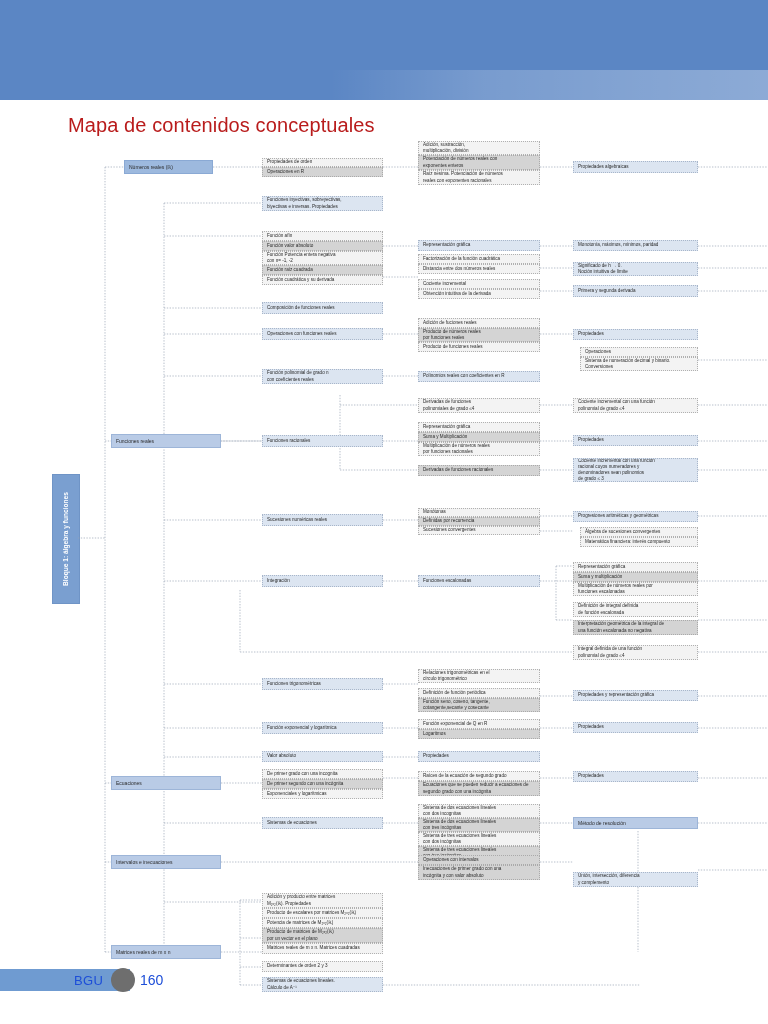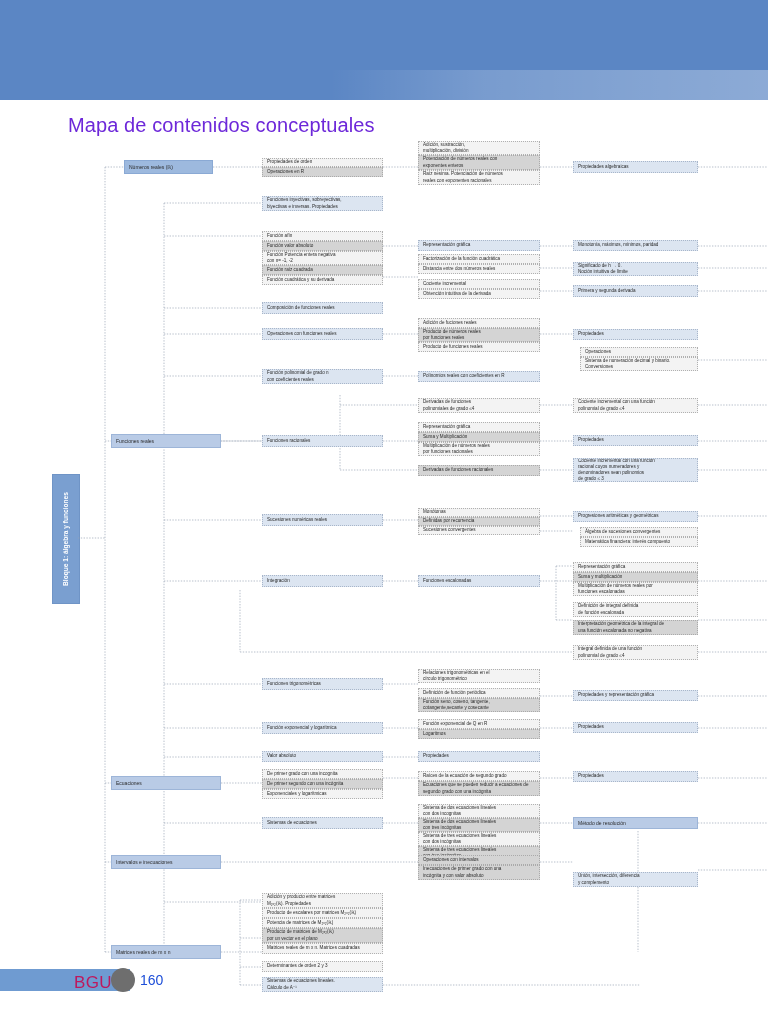--- a/index.html
+++ b/index.html
@@ -14,42 +14,42 @@
     position:absolute;left:0;top:0;width:768px;height:100px;
     background:#5b86c4;
   }
   #header-gloss{
     position:absolute;left:330px;top:70px;width:438px;height:30px;
     background:linear-gradient(to right,rgba(255,255,255,0) 0%,rgba(255,255,255,.18) 35%,rgba(255,255,255,.30) 100%);
   }
   
   #page-title{
     position:absolute;left:68px;top:114px;
-    font-size:20px;color:#6d28d9;font-weight:400;letter-spacing:.1px;
+    font-size:20px;color:#b91c1c;font-weight:400;letter-spacing:.1px;
     white-space:nowrap;
   }
   
   #block-tab{
     position:absolute;left:52px;top:474px;width:26px;height:128px;
     background:#7a9fd0;border:1px solid #6f94c6;
   }
   #block-tab-label{
     position:absolute;left:-51px;top:51px;width:128px;height:26px;
     transform:rotate(-90deg);
     display:flex;align-items:center;justify-content:center;
     color:#ffffff;font-size:6.6px;font-weight:bold;line-height:8.5px;
     text-align:center;
   }
   
   #footer-bar{
     position:absolute;left:0;top:969px;width:130px;height:22px;background:#6f9bd1;
   }
   #footer-bgu{
     position:absolute;left:74px;top:973px;
-    color:#be185d;font-size:17px;letter-spacing:.3px;
+    color:#1d4ed8;font-size:13px;letter-spacing:.3px;
   }
   #footer-dot{
     position:absolute;left:111px;top:968px;width:24px;height:24px;border-radius:50%;
     background:#6e6e6e;
   }
   #footer-page{
     position:absolute;left:140px;top:972px;color:#1d4ed8;font-size:14px;
   }
   
   #wires{position:absolute;left:0;top:0;width:768px;height:1024px;pointer-events:none;}

